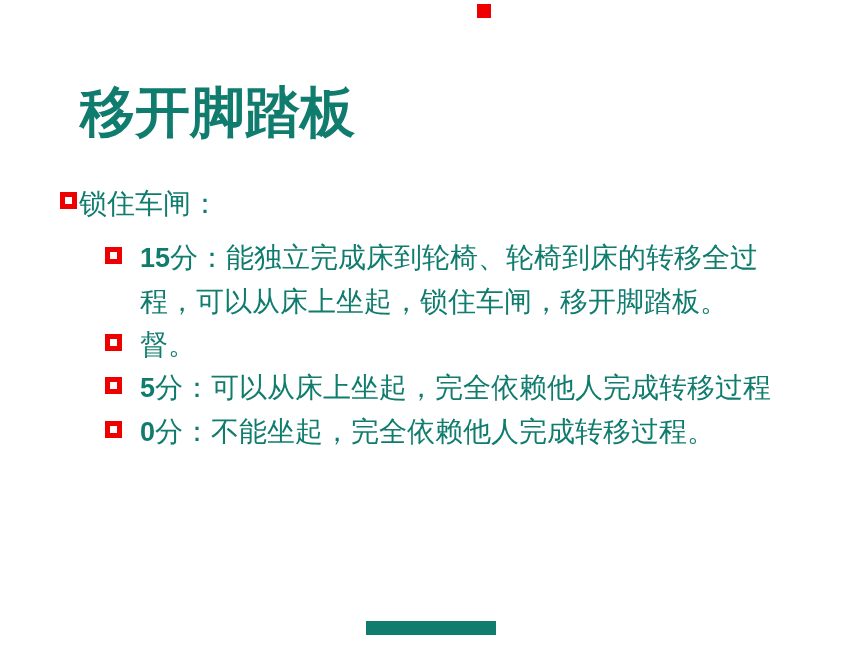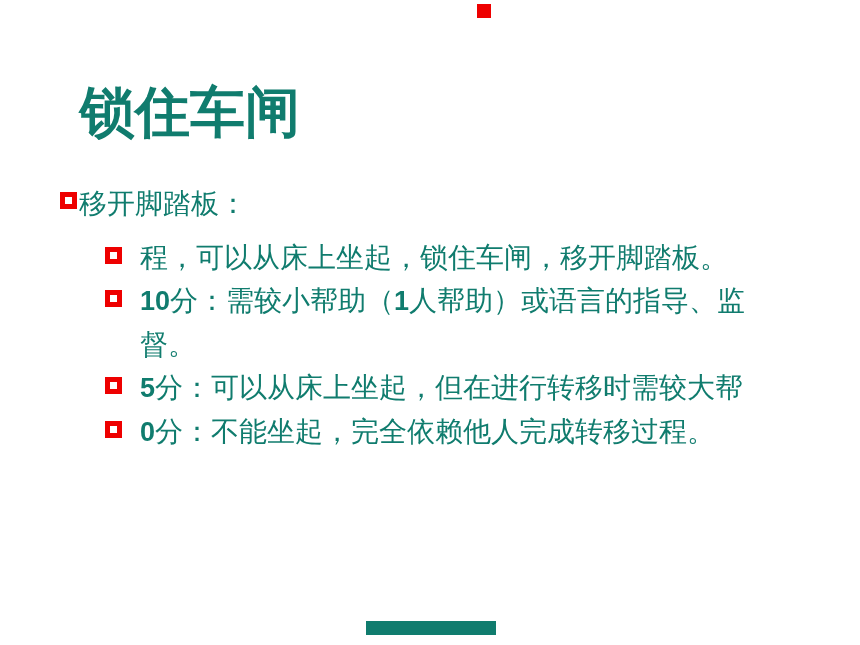--- a/index.html
+++ b/index.html
@@ -75,42 +75,42 @@
     font-size: 27px;
   }
 </style>
 </head>
 <body>
 
 <div class="slide">
 
   <div class="deco-top-square" style="background: rgb(238, 0, 0);"></div>
 
-  <h1 class="title">锁住车闸</h1>
+  <h1 class="title">移开脚踏板</h1>
 
   <div class="content">
 
     <div class="l1-row">
       <span class="bullet"></span>
-      <span>移开脚踏板：</span>
+      <span>锁住车闸：</span>
     </div>
 
     <div class="sub-items">
         <div class="item">
           <span class="bullet"></span>
+          <div class="line"><b class="num">15</b><span>分：能独立完成床到轮椅、轮椅到床的转移全过</span></div>
           <div class="line"><span>程，可以从床上坐起，锁住车闸，移开脚踏板。</span></div>
         </div>
         <div class="item">
           <span class="bullet"></span>
-          <div class="line"><b class="num">10</b><span>分：需较小帮助（</span><b class="num">1</b><span>人帮助）或语言的指导、监</span></div>
           <div class="line"><span>督。</span></div>
         </div>
         <div class="item">
           <span class="bullet"></span>
-          <div class="line"><b class="num">5</b><span>分：可以从床上坐起，但在进行转移时需较大帮</span></div>
+          <div class="line"><b class="num">5</b><span>分：可以从床上坐起，完全依赖他人完成转移过程</span></div>
         </div>
         <div class="item">
           <span class="bullet"></span>
           <div class="line"><b class="num">0</b><span>分：不能坐起，完全依赖他人完成转移过程。</span></div>
         </div>
       </div>
 
   </div>
 
   <div class="deco-bottom-bar" style="background: rgb(16, 124, 110);"></div>

